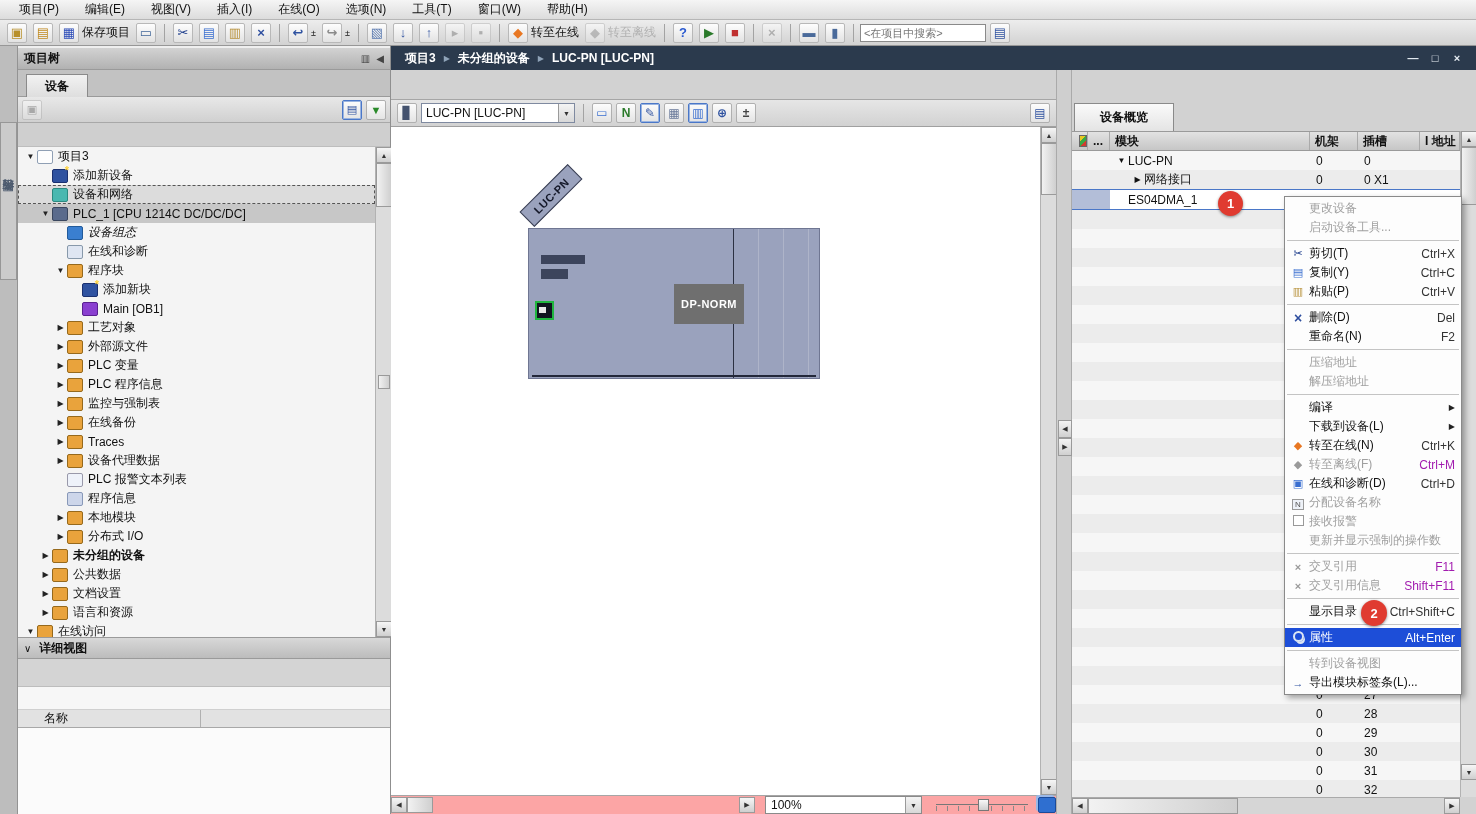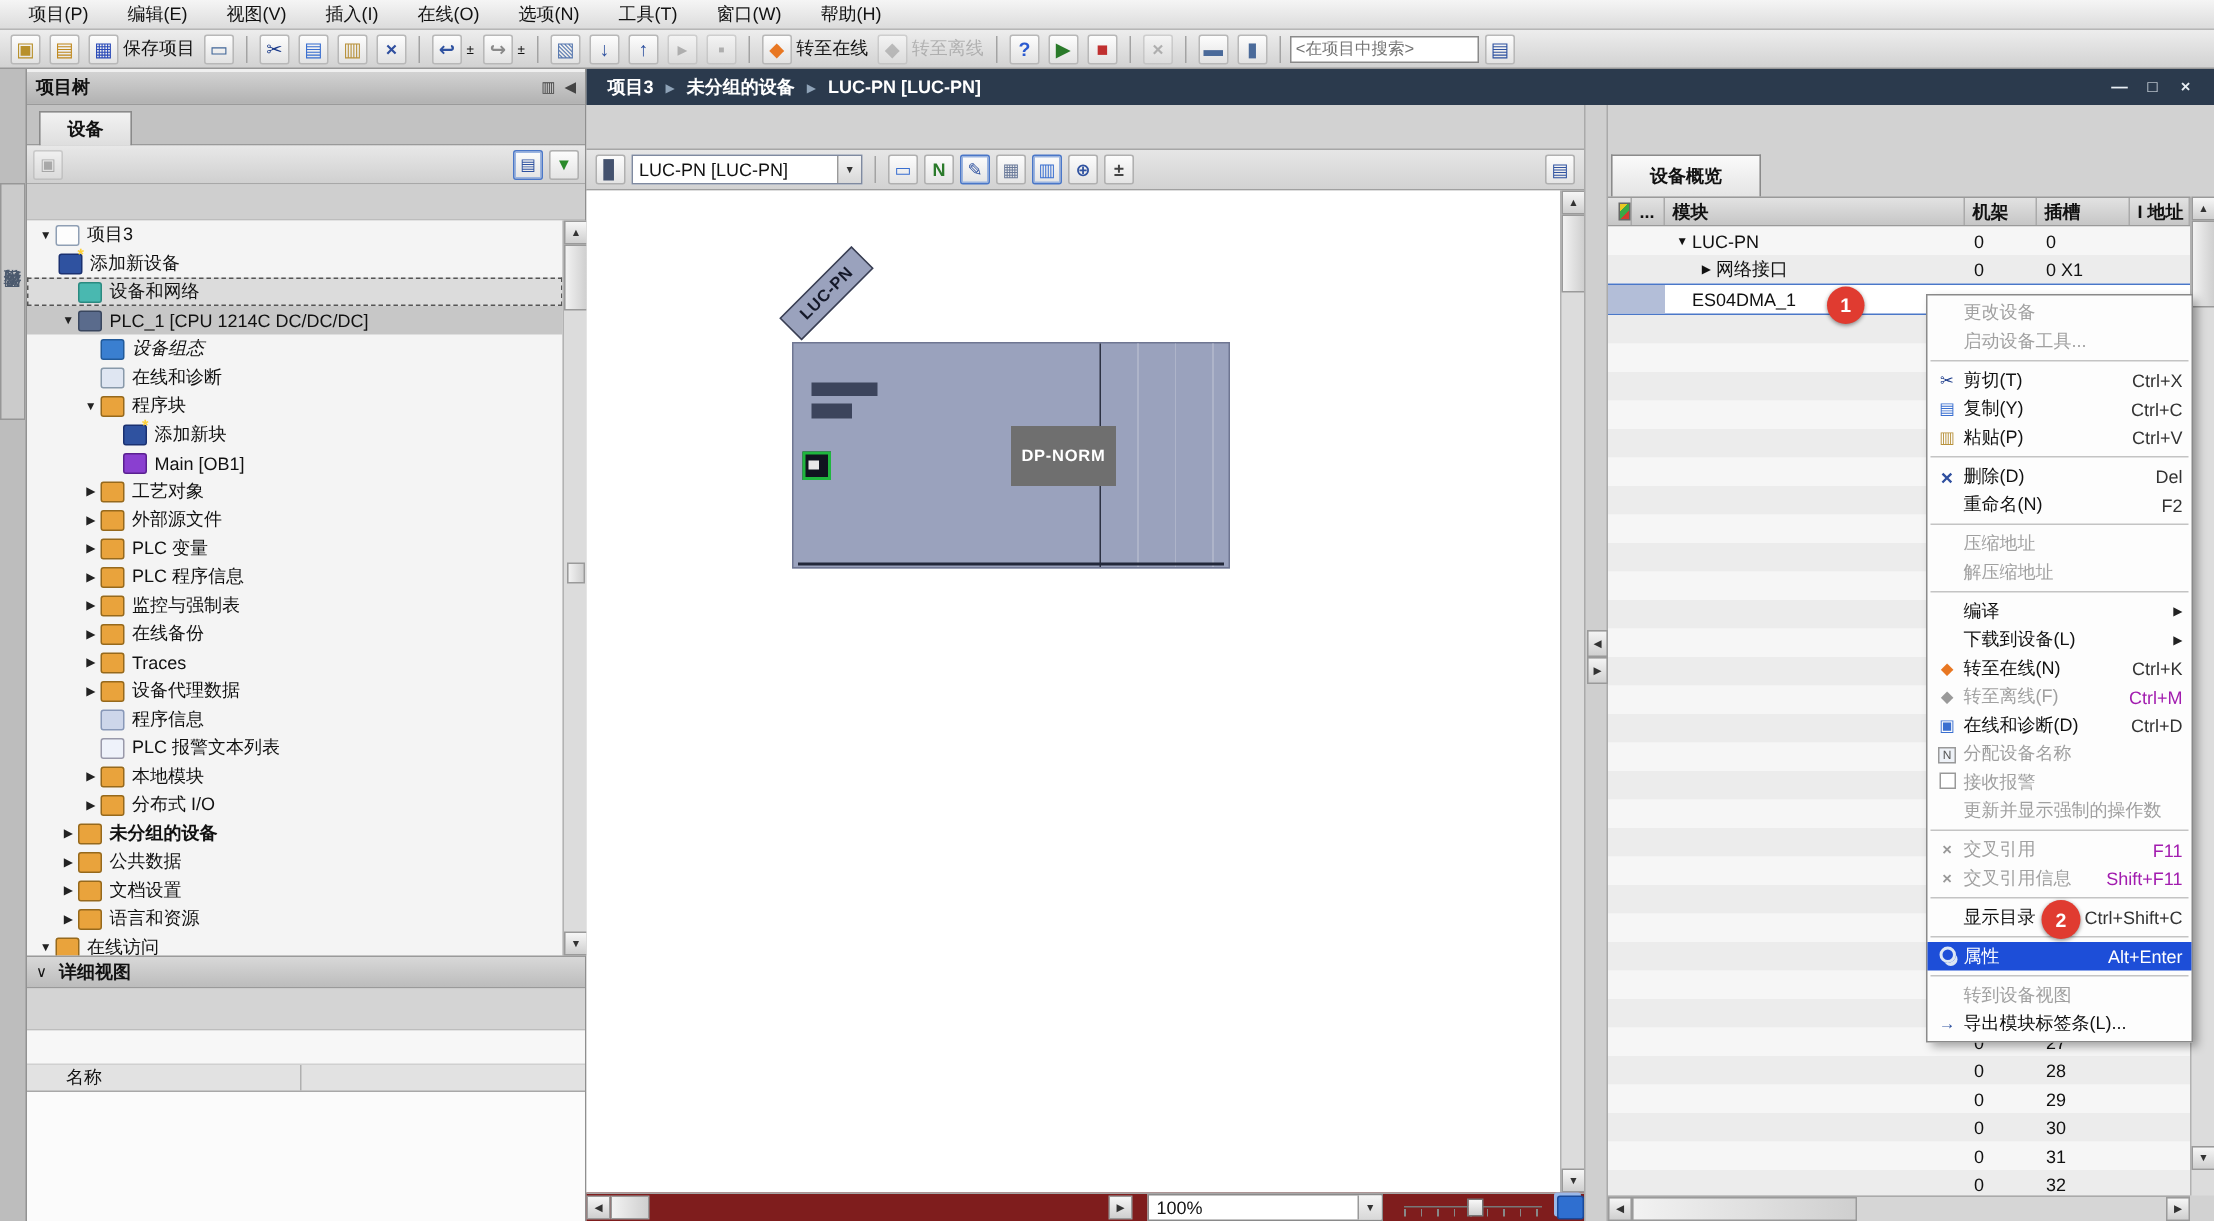--- a/index.html
+++ b/index.html
@@ -114,21 +114,21 @@
               border:1px solid #3a3f52;color:#15192a;font-weight:bold;font-size:11px;
               display:flex;align-items:center;justify-content:center;letter-spacing:.5px}
   .mod-bar{position:absolute;background:#3c445c}
   #mod-port{position:absolute;left:6px;top:72px;width:15px;height:15px;background:#10141f;border:2px solid #1fb63e}
   #mod-port::after{content:"";position:absolute;left:2px;top:4px;width:7px;height:6px;background:#e8e8e8}
   #dp-norm{position:absolute;left:145px;top:55px;width:70px;height:40px;background:#6f6f6f;color:#fff;
            font-weight:bold;font-size:11px;display:flex;align-items:center;justify-content:center;letter-spacing:.5px}
   #cv-vscroll{left:1040px;top:127px;width:16px;height:668px;background:#dcdcdc;border-left:1px solid #b2b2b2}
 
   
-  #cv-bottom{left:391px;top:795px;width:665px;height:19px;background:#7f1d1d;border-top:1px solid #a6a6a6;
+  #cv-bottom{left:391px;top:795px;width:665px;height:19px;background:#fca5a5;border-top:1px solid #a6a6a6;
              display:flex;align-items:center}
   #zoom-combo{width:155px;height:16px;background:#fff;border:1px solid #8a8a8a;display:flex;align-items:center;margin-left:10px}
   #zoom-combo .val{flex:1;padding:0 5px}
   #zoom-slider{width:92px;height:14px;position:relative;margin-left:14px}
   #zoom-slider .track{position:absolute;left:0;right:0;top:6px;height:1px;background:#777}
   #zoom-slider .ticks{position:absolute;left:0;right:0;top:8px;height:5px;
         background:repeating-linear-gradient(90deg,#888 0,#888 1px,transparent 1px,transparent 11px)}
   #zoom-slider .thumb{position:absolute;left:42px;top:1px;width:9px;height:10px;background:linear-gradient(#f8f8f8,#cfcfcf);
         border:1px solid #777}
   #fit-icon{width:16px;height:14px;background:#2f6fd0;border:1px solid #1a4a9a;margin-left:10px;border-radius:2px;
@@ -320,21 +320,21 @@
         <span class="pt-tbicon" style="color:#2a8a2a">▼</span>
       </span>
     </div>
     <div id="pt-gap" class="abs"></div>
     <div id="pt-treearea" class="abs">
         <div class="trow" style="padding-left: 6px;">
           <span class="texp">▼</span>
           <span class="ticon ticon-project"></span>
           <span>项目3</span>
         </div>
-        <div class="trow" style="padding-left: 8px;">
+        <div class="trow" style="padding-left: 21px;">
           <span class="texp"></span>
           <span class="ticon ticon-add-device"></span>
           <span>添加新设备</span>
         </div>
         <div class="trow sel-focus" style="padding-left: 21px;">
           <span class="texp"></span>
           <span class="ticon ticon-devices-networks"></span>
           <span>设备和网络</span>
         </div>
         <div class="trow sel-row" style="padding-left: 21px;">
@@ -402,27 +402,27 @@
           <span class="ticon ticon-folder"></span>
           <span>Traces</span>
         </div>
         <div class="trow" style="padding-left: 36px;">
           <span class="texp">▶</span>
           <span class="ticon ticon-folder"></span>
           <span>设备代理数据</span>
         </div>
         <div class="trow" style="padding-left: 36px;">
           <span class="texp"></span>
+          <span class="ticon ticon-alarm-text"></span>
+          <span>PLC 报警文本列表</span>
+        </div>
+        <div class="trow" style="padding-left: 36px;">
+          <span class="texp"></span>
           <span class="ticon ticon-program-info"></span>
           <span>程序信息</span>
-        </div>
-        <div class="trow" style="padding-left: 36px;">
-          <span class="texp"></span>
-          <span class="ticon ticon-alarm-text"></span>
-          <span>PLC 报警文本列表</span>
         </div>
         <div class="trow" style="padding-left: 36px;">
           <span class="texp">▶</span>
           <span class="ticon ticon-folder"></span>
           <span>本地模块</span>
         </div>
         <div class="trow" style="padding-left: 36px;">
           <span class="texp">▶</span>
           <span class="ticon ticon-folder"></span>
           <span>分布式 I/O</span>

